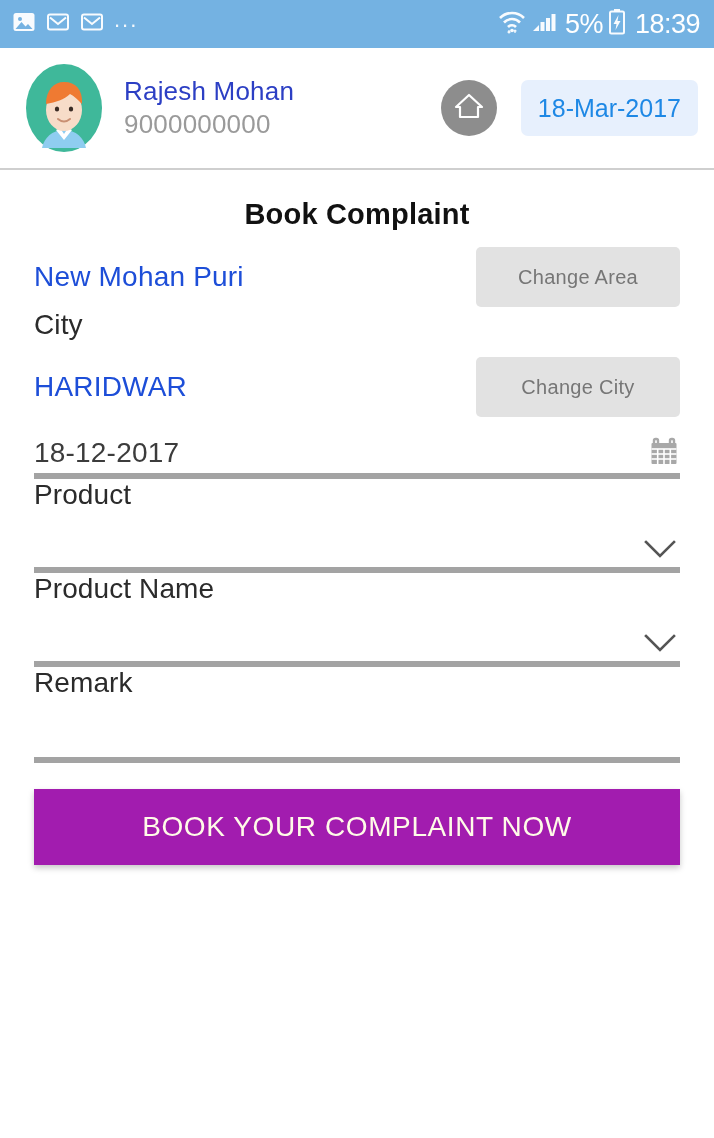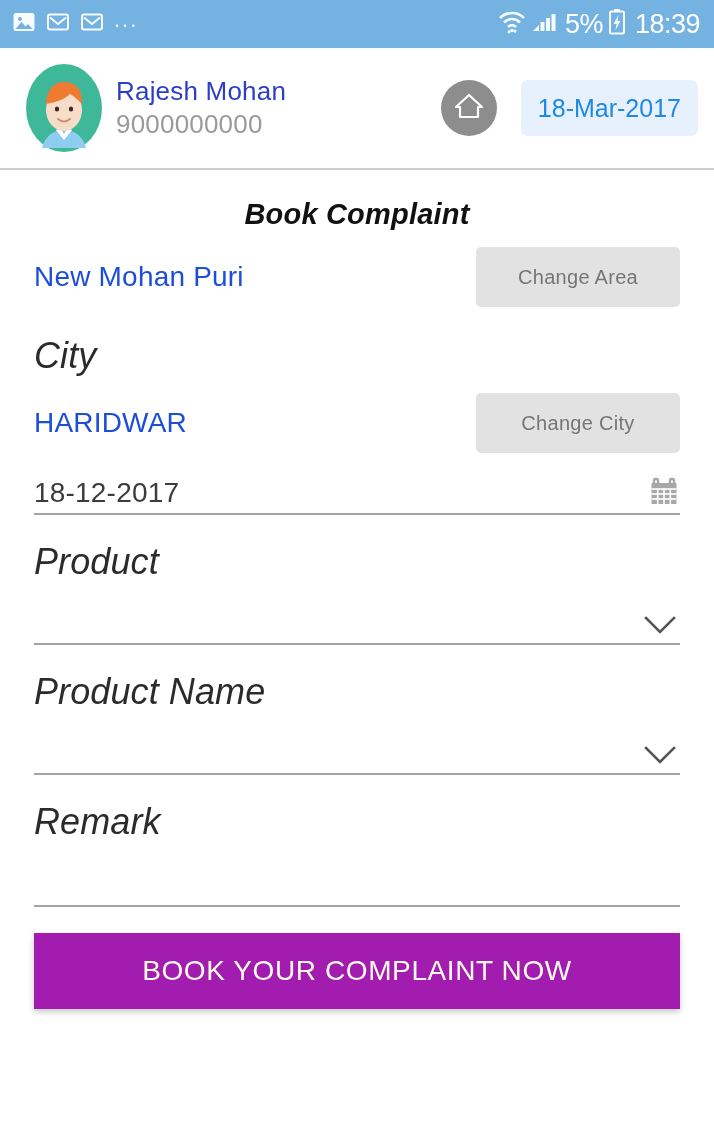--- a/index.html
+++ b/index.html
@@ -64,21 +64,21 @@
     box-sizing: border-box;
     background: #fff;
   }
   .avatar {
     width: 76px;
     height: 88px;
     flex: 0 0 auto;
     position: relative;
   }
   .user-block {
-    margin-left: 14px;
+    margin-left: 22px;
     display: flex;
     flex-direction: column;
     justify-content: center;
     flex: 1 1 auto;
   }
   .user-name {
     color: #2c3fc4;
     font-size: 26px;
     line-height: 32px;
     letter-spacing: .2px;
@@ -121,21 +121,20 @@
     box-sizing: border-box;
   }
   .page-title {
     text-align: center;
     font-size: 29px;
     font-weight: bold;
     color: #111111;
     letter-spacing: .2px;
     margin-top: 28px;
     margin-bottom: 0;
-    font-style: italic;
   }
 
   
   .row-with-btn {
     display: flex;
     align-items: center;
     justify-content: space-between;
     height: 64px;
     margin-top: 14px;
   }
@@ -152,30 +151,28 @@
     color: #767676;
     font-size: 20px;
     font-family: "Liberation Sans", sans-serif;
     width: 204px;
     height: 60px;
     letter-spacing: .3px;
     cursor: pointer;
   }
 
   .field-label {
-    font-size: 36px;
+    font-size: 28px;
     color: #2b2b2b;
     letter-spacing: .1px;
-    margin-top: 26px;
-    font-style: italic;
   }
 
   .field {
     margin-top: 4px;
-    border-bottom: 2px solid #a3a3a3;
+    border-bottom: 6px solid #a3a3a3;
     height: 56px;
     display: flex;
     align-items: flex-end;
     justify-content: space-between;
     padding-bottom: 3px;
     box-sizing: border-box;
   }
   .field-text {
     font-size: 28px;
     color: #3c3c3c;

